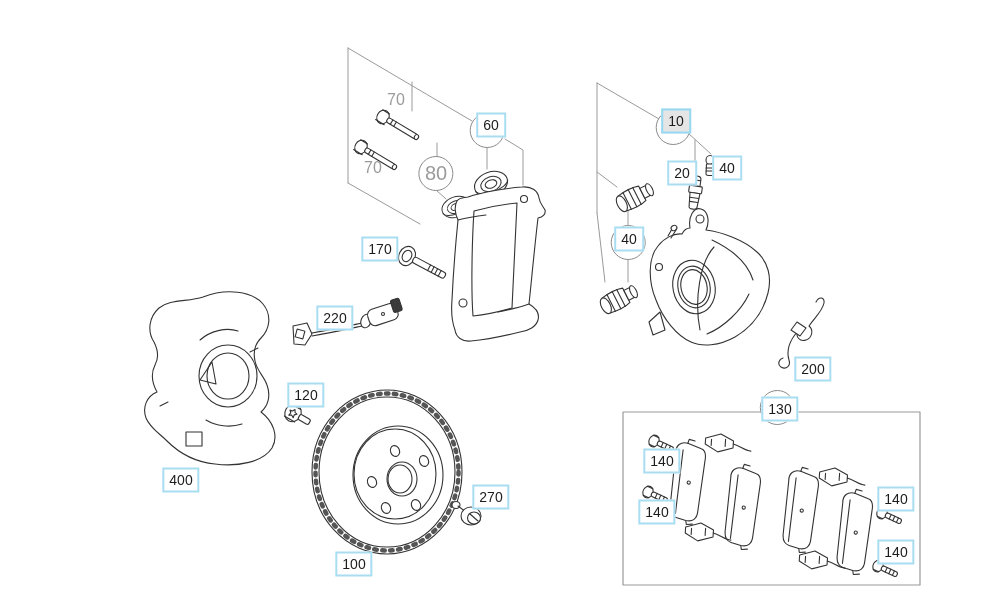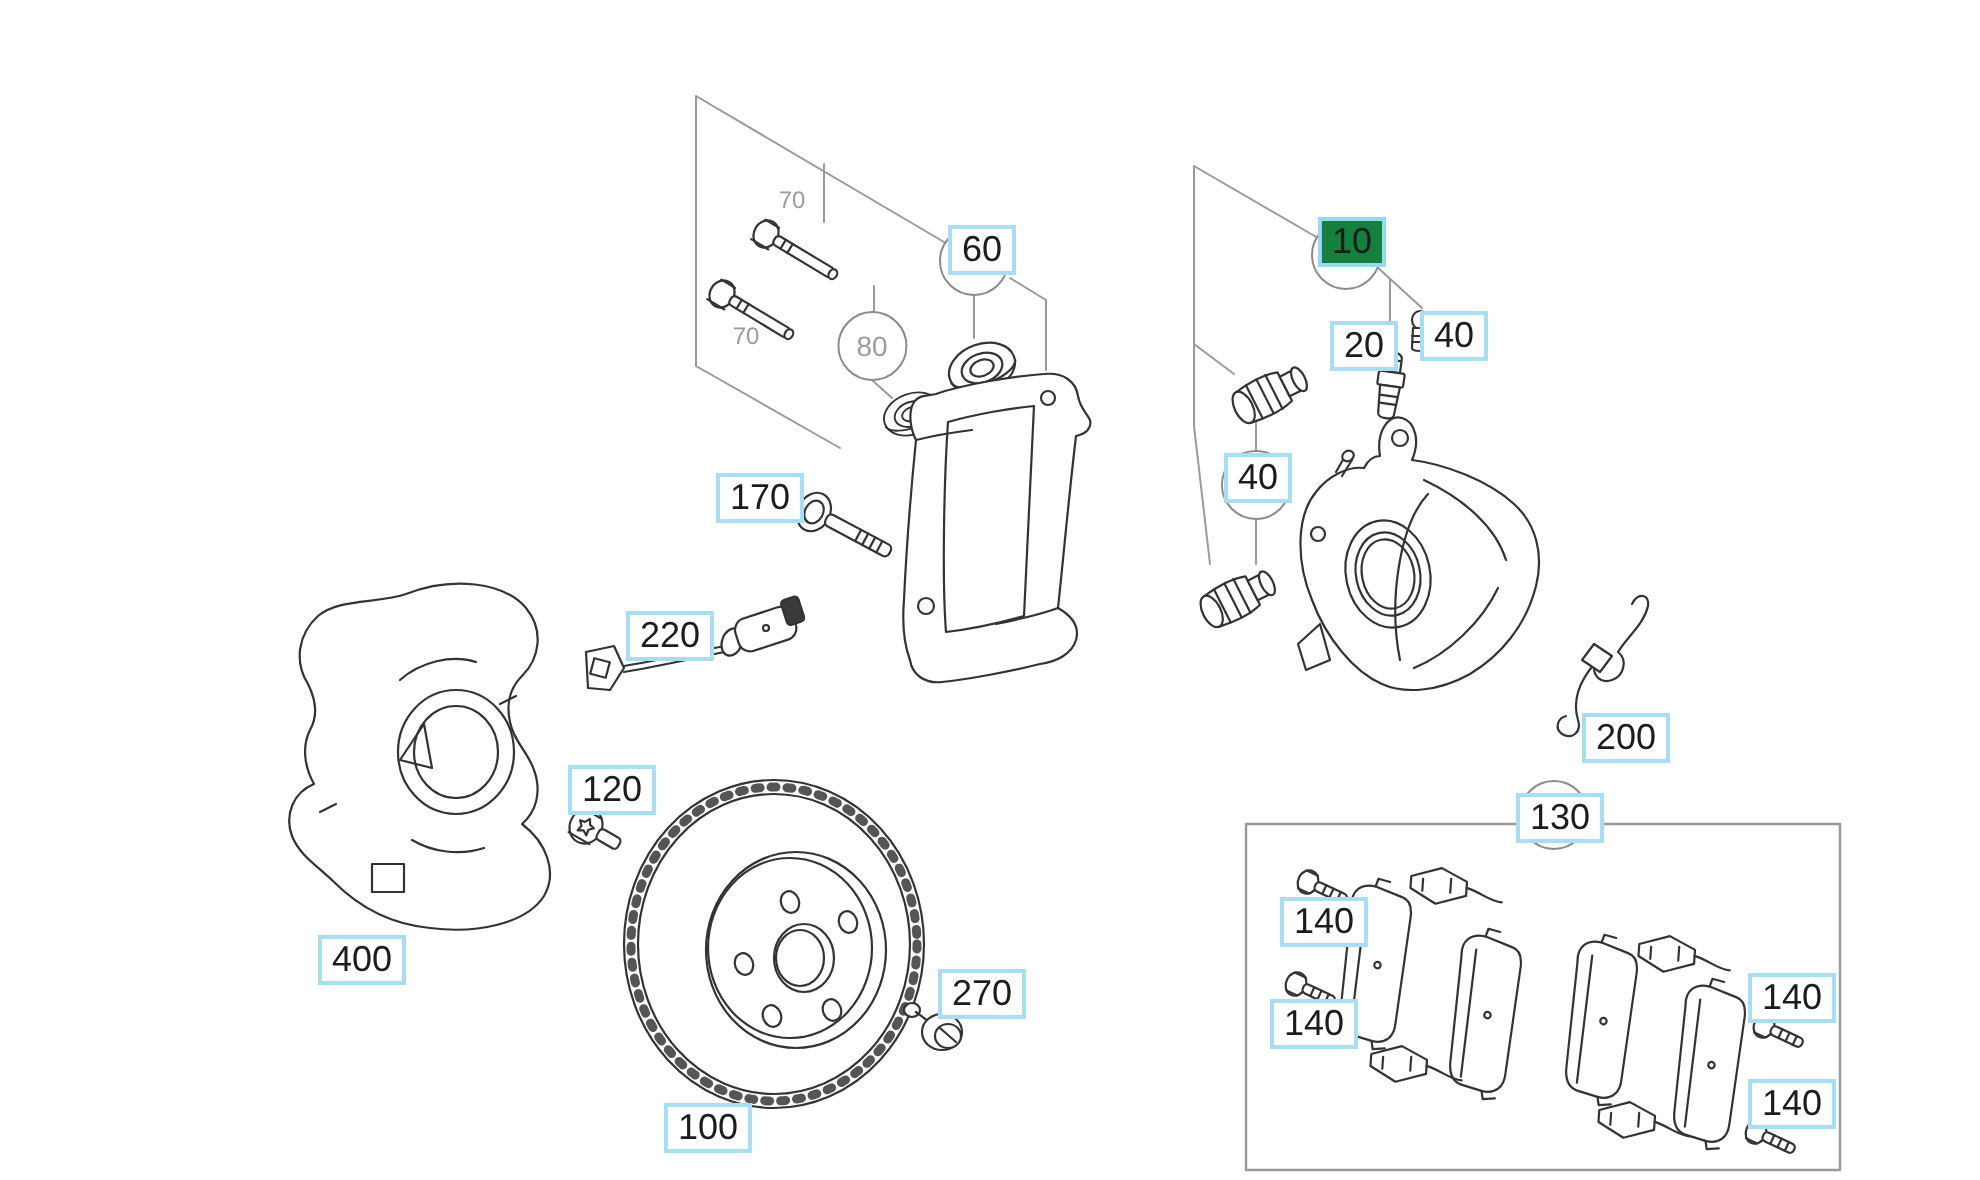--- a/index.html
+++ b/index.html
@@ -12,24 +12,24 @@
   #art .dk{fill:#3a3a3a;}
   #art .leader *{stroke:#9a9a9a;stroke-width:1;}
   #art .kitbox{stroke:#999;stroke-width:1.2;}
   #art .vent{stroke:#555;stroke-width:4.5;stroke-dasharray:2.5 5.5;}
   
   .co{position:absolute;transform:translate(-50%,-50%);display:flex;align-items:center;
       justify-content:center;white-space:nowrap;cursor:pointer;}
   .co .ring{position:absolute;left:50%;top:50%;width:33px;height:33px;border:1.4px solid #8b8b8b;
       border-radius:50%;background:#fff;transform:translate(-50%,-50%);}
   .co .tag{position:relative;display:inline-block;background:#fff;border:2px solid #a9ddf2;
-      padding:0 5px;font-size:18px;line-height:21px;color:#1c1c1c;}
-  .co .tag.selected{background:#15803d;border-color:#96d9f2;}
-  .co .ptxt{font-size:12px;color:#9b9b9b;}
-  .co .ctxt{position:relative;font-size:14px;color:#9b9b9b;}
+      padding:0 5px;font-size:14px;line-height:21px;color:#1c1c1c;}
+  .co .tag.selected{background:#e5e5e5;border-color:#96d9f2;}
+  .co .ptxt{font-size:16px;color:#9b9b9b;}
+  .co .ctxt{position:relative;font-size:20px;color:#9b9b9b;}
 </style>
 </head>
 <body>
 
 <div class="stage">
 
 <svg id="art" width="990" height="590" viewBox="0 0 990 590">
   <defs>
     <g id="boltM">
       <ellipse class="f" cx="0" cy="0" rx="6" ry="7"></ellipse>

